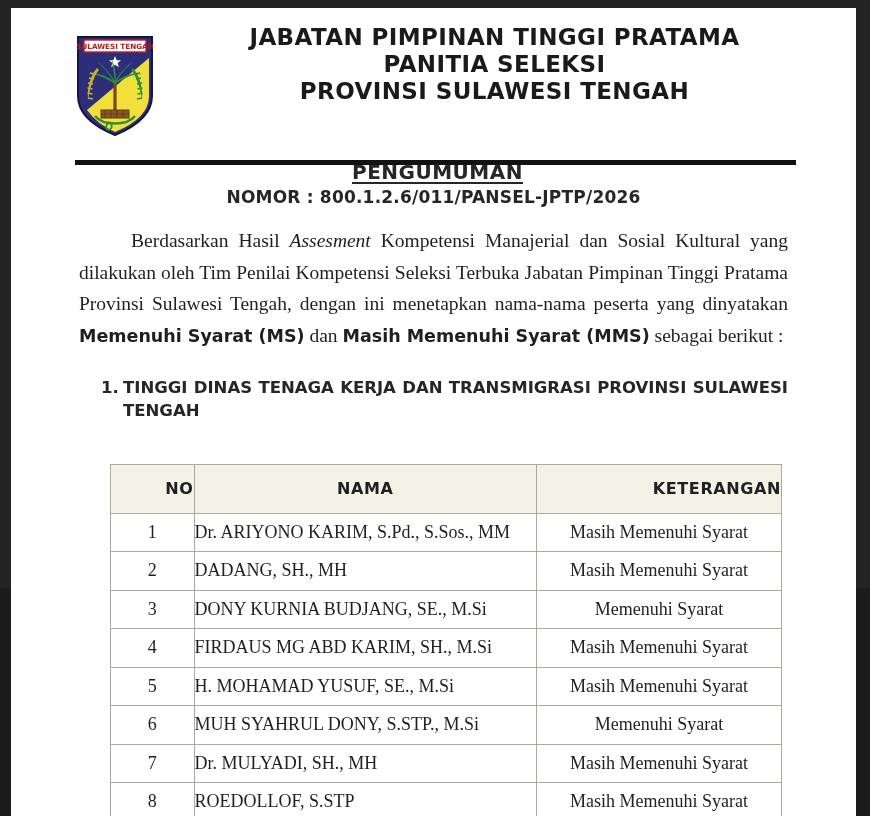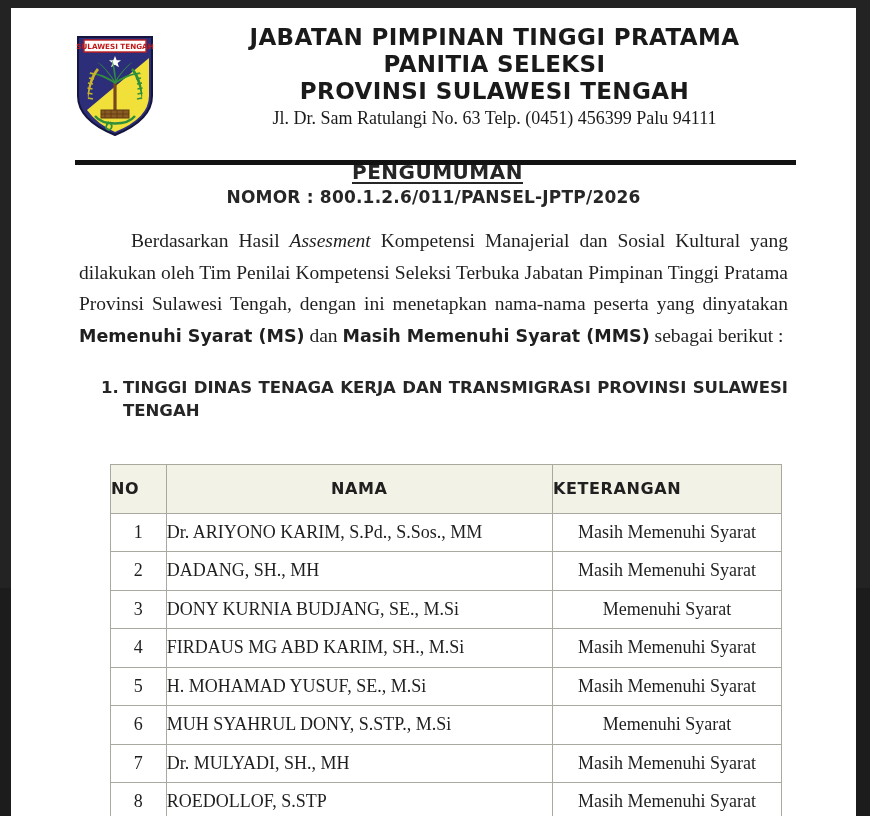--- a/index.html
+++ b/index.html
@@ -142,21 +142,22 @@
     padding: 0;
   }
   #results-table thead th {
     background: #f2f2e6;
     font-family: "DejaVu Sans", sans-serif;
     font-weight: bold;
     font-size: 16px;
     letter-spacing: 0.6px;
     color: #202020;
     height: 48px;
-    text-align: left;
+    text-align: right;
+    padding-left: 32px;
   }
   #results-table tbody td { height: 37.5px; }
   .col-no    { width: 55px;  text-align: center; }
   .col-nama  { width: 388px; text-align: left; padding-left: 14px; }
   .col-ket   { width: 229px; text-align: center; }
 </style>
 </head>
 <body>
 
 <div id="scan-frame">
@@ -190,21 +191,20 @@
           <path d="M26 80 h28 M30 76 v8 M36 76 v8 M42 76 v8 M48 76 v8" stroke="#5c3a12" stroke-width="0.8"></path>
           <path d="M20 82 C28 92 52 92 60 82" stroke="#2f8f3c" stroke-width="2.4" fill="none"></path>
           <path d="M34 88 q-6 6 0 8 q5 -2 1 -8" stroke="#2f8f3c" stroke-width="1.8" fill="none"></path>
         </svg>
       </div>
 
       <div id="heading-block">
         <div class="org-line">JABATAN PIMPINAN TINGGI PRATAMA</div>
         <div class="org-line">PANITIA SELEKSI</div>
         <div class="org-line">PROVINSI SULAWESI TENGAH</div>
-        <div id="address-line">Jl. Dr. Sam Ratulangi No. 63 Telp. (0451) 456399 Palu 94111</div>
       </div>
 
       <div id="header-rule"></div>
     </div>
 
     <div id="title-block">
       <div id="doc-title">PENGUMUMAN</div>
       <div id="doc-number">NOMOR : 800.1.2.6/011/PANSEL-JPTP/2026</div>
     </div>
 

